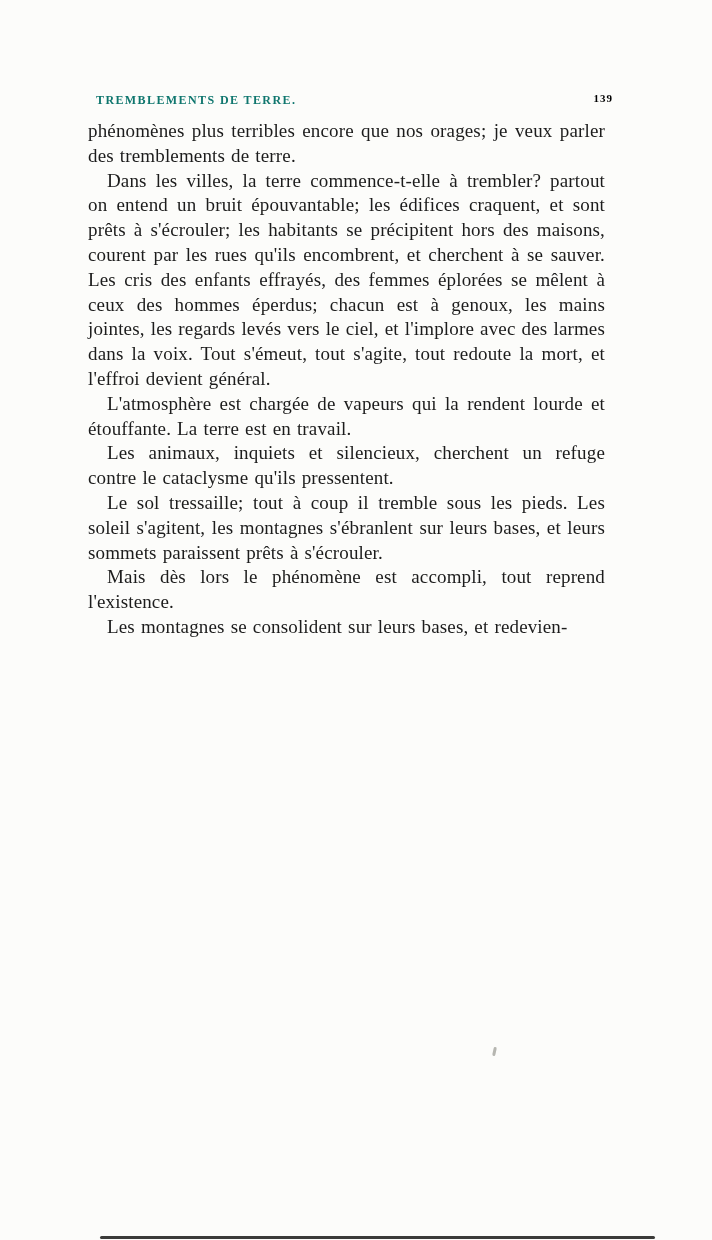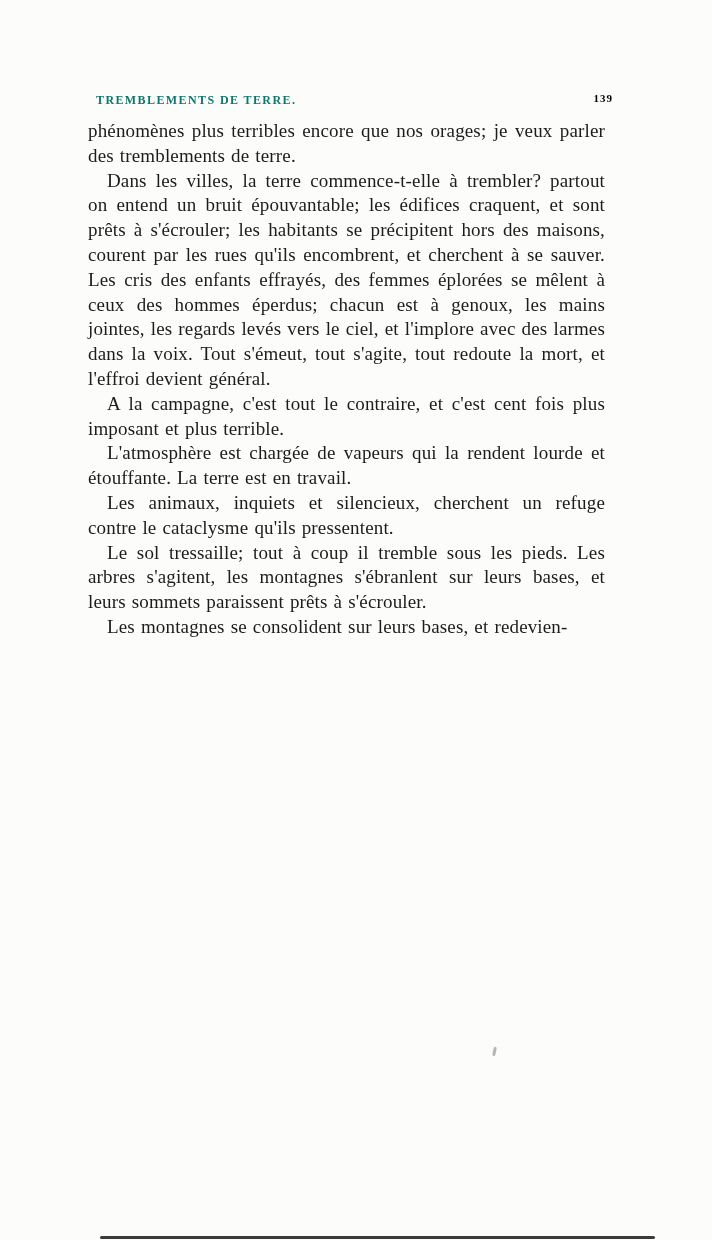--- a/index.html
+++ b/index.html
@@ -90,23 +90,23 @@
 <div class="page">
 
   <header class="running-header">
     <span class="header-title">TREMBLEMENTS DE TERRE.</span>
     <span class="page-number">139</span>
   </header>
 
   <main class="body-text">
     <p class="para no-indent">phénomènes plus terribles encore que nos orages; je veux parler des tremblements de terre.</p>
     <p class="para">Dans les villes, la terre commence-t-elle à trembler? partout on entend un bruit épouvantable; les édifices craquent, et sont prêts à s'écrouler; les habitants se précipitent hors des maisons, courent par les rues qu'ils encombrent, et cherchent à se sauver. Les cris des enfants effrayés, des femmes éplorées se mêlent à ceux des hommes éperdus; chacun est à genoux, les mains jointes, les regards levés vers le ciel, et l'implore avec des larmes dans la voix. Tout s'émeut, tout s'agite, tout redoute la mort, et l'effroi devient général.</p>
-    <p class="para">A la campagne, c'est tout le contraire, et c'est cent fois plus imposant et plus terrible.</p>
     <p class="para">L'atmosphère est chargée de vapeurs qui la rendent lourde et étouffante. La terre est en travail.</p>
     <p class="para">Les animaux, inquiets et silencieux, cherchent un refuge contre le cataclysme qu'ils pressentent.</p>
-    <p class="para">Le sol tressaille; tout à coup il tremble sous les pieds. Les arbres s'agitent, les montagnes s'ébranlent sur leurs bases, et leurs sommets paraissent prêts à s'écrouler.</p>
+    <p class="para">Le sol tressaille; tout à coup il tremble sous les pieds. Les soleil s'agitent, les montagnes s'ébranlent sur leurs bases, et leurs sommets paraissent prêts à s'écrouler.</p>
+    <p class="para">Mais dès lors le phénomène est accompli, tout reprend l'existence.</p>
     <p class="para">Les montagnes se consolident sur leurs bases, et redevien-</p>
   </main>
 
   <div class="speck"></div>
   <div class="scan-edge"></div>
 
 </div>
 
 </body></html>

